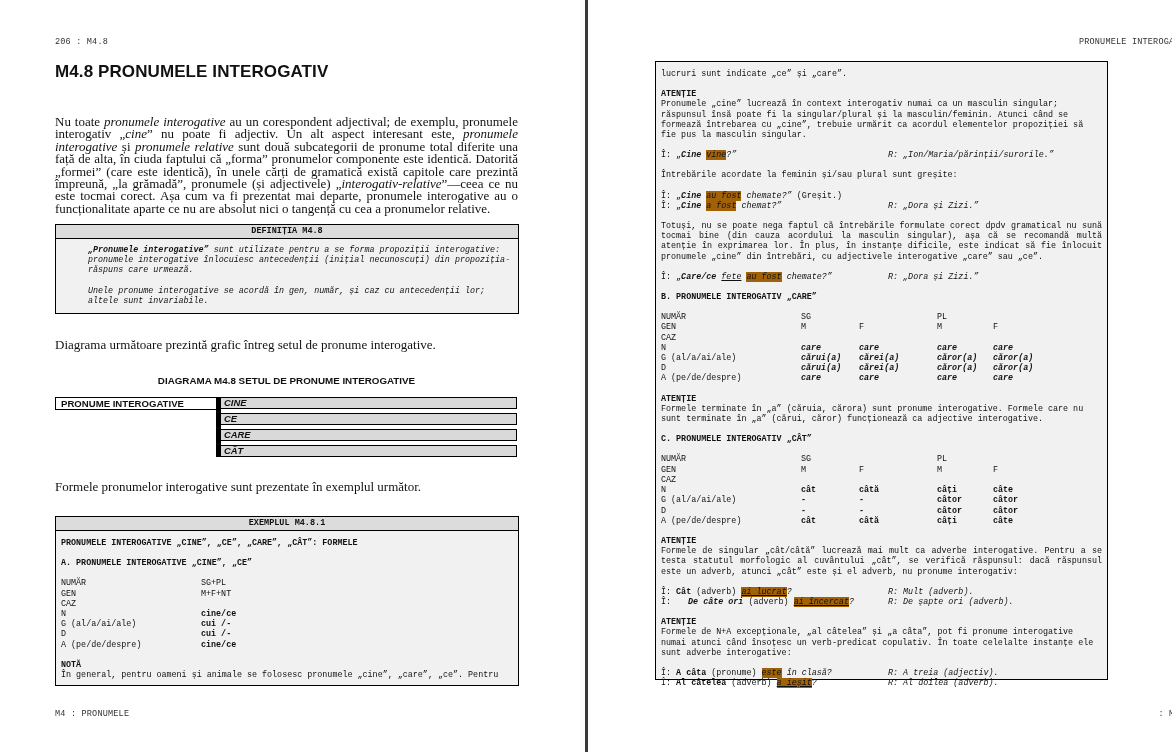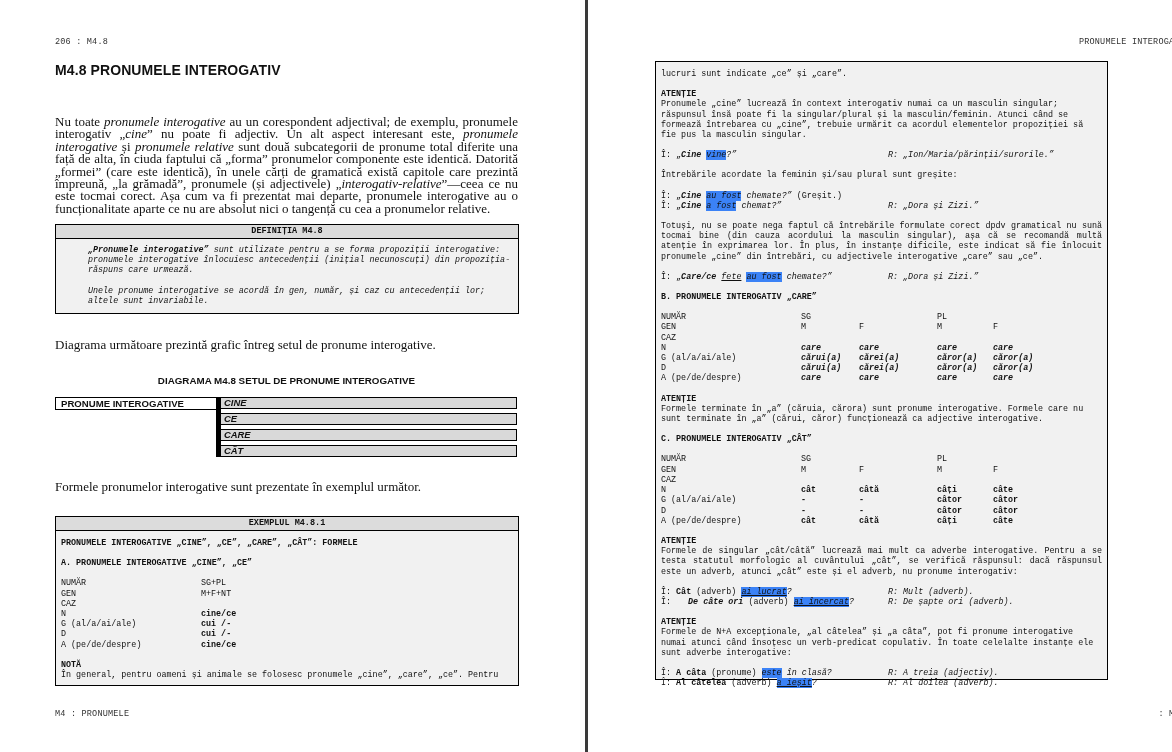--- a/index.html
+++ b/index.html
@@ -3,38 +3,38 @@
 <meta charset="utf-8">
 <style>
   html, body { margin:0; padding:0; }
   body { width:1172px; height:752px; background:#ffffff; position:relative; overflow:hidden; font-family:"Liberation Serif", serif; color:#111; }
   .page { position:absolute; top:0; height:752px; background:#fff; }
   .page-left { left:0; width:585px; }
   .page-right { left:588px; width:687px; }
   .spine { position:absolute; left:585px; top:0; width:3px; height:752px; background:#3a3a3a; }
   .topline { position:absolute; left:0; top:0; width:1172px; height:1px; background:#888; }
   .running { position:absolute; font-family:"Liberation Mono", monospace; font-size:8.5px; color:#333; letter-spacing:0.2px; }
-  h1.title { position:absolute; left:55px; top:62px; margin:0; font-family:"Liberation Sans", sans-serif; font-weight:bold; font-size:14px; letter-spacing:0.1px; }
+  h1.title { position:absolute; left:55px; top:62px; margin:0; font-family:"Liberation Sans", sans-serif; font-weight:bold; font-size:17px; letter-spacing:0.1px; }
   .para { position:absolute; left:55px; width:463px; font-size:13px; line-height:12.4px; text-align:justify; margin:0; }
   .para i { font-style:italic; }
   .box { position:absolute; background:#f1f1f1; border:1px solid #000; }
   .box-head { background:#dcdcdc; border-bottom:1px solid #000; font-family:"Liberation Mono", monospace; font-weight:bold; font-size:8.5px; padding:1px 4px; height:11px; line-height:11px;text-align:center; }
   .box-body { font-family:"Liberation Mono", monospace; font-size:8.4px; line-height:10.2px; padding:6px 5px; }
   .box-body p { margin:0 0 10px 0; }
   .box-body .it { font-style:italic; }
   .box-body b { font-weight:bold; }
   .diag-title { position:absolute; left:55px; width:463px; top:375px; text-align:center; font-family:"Liberation Sans", sans-serif; font-weight:bold; font-size:9.8px; }
   .diag-root { position:absolute; left:55px; top:397px; width:159px; height:11px; border:1px solid #000; background:#fff; font-family:"Liberation Sans", sans-serif; font-weight:bold; font-size:9.6px; line-height:11px; padding-left:5px; }
   .diag-bar { position:absolute; left:216px; top:397px; width:5px; height:60px; background:#000; }
   .diag-item { position:absolute; left:221px; width:292px; height:10px; background:#d9d9d9; border:1px solid #000; border-left:none; font-family:"Liberation Sans", sans-serif; font-style:italic; font-weight:bold; font-size:9.4px; line-height:10px; padding-left:3px; }
   .grid { display:grid; grid-template-columns:140px 58px 78px 56px 60px; }
   .grid2 { display:grid; grid-template-columns:140px 200px; }
   .grid div, .grid2 div { white-space:nowrap; }
   .qa { display:grid; grid-template-columns:227px 220px; }
-  .hl { background:#3b82f6; }
+  .hl { background:#a16207; }
   .ul { text-decoration:underline; }
   .sechead { font-weight:bold; }
 </style>
 </head>
 <body>
 
 <div class="topline"></div>
 
 <div class="page page-left">
   <div class="running" style="left:55px; top:37px;">206 : M4.8</div>

